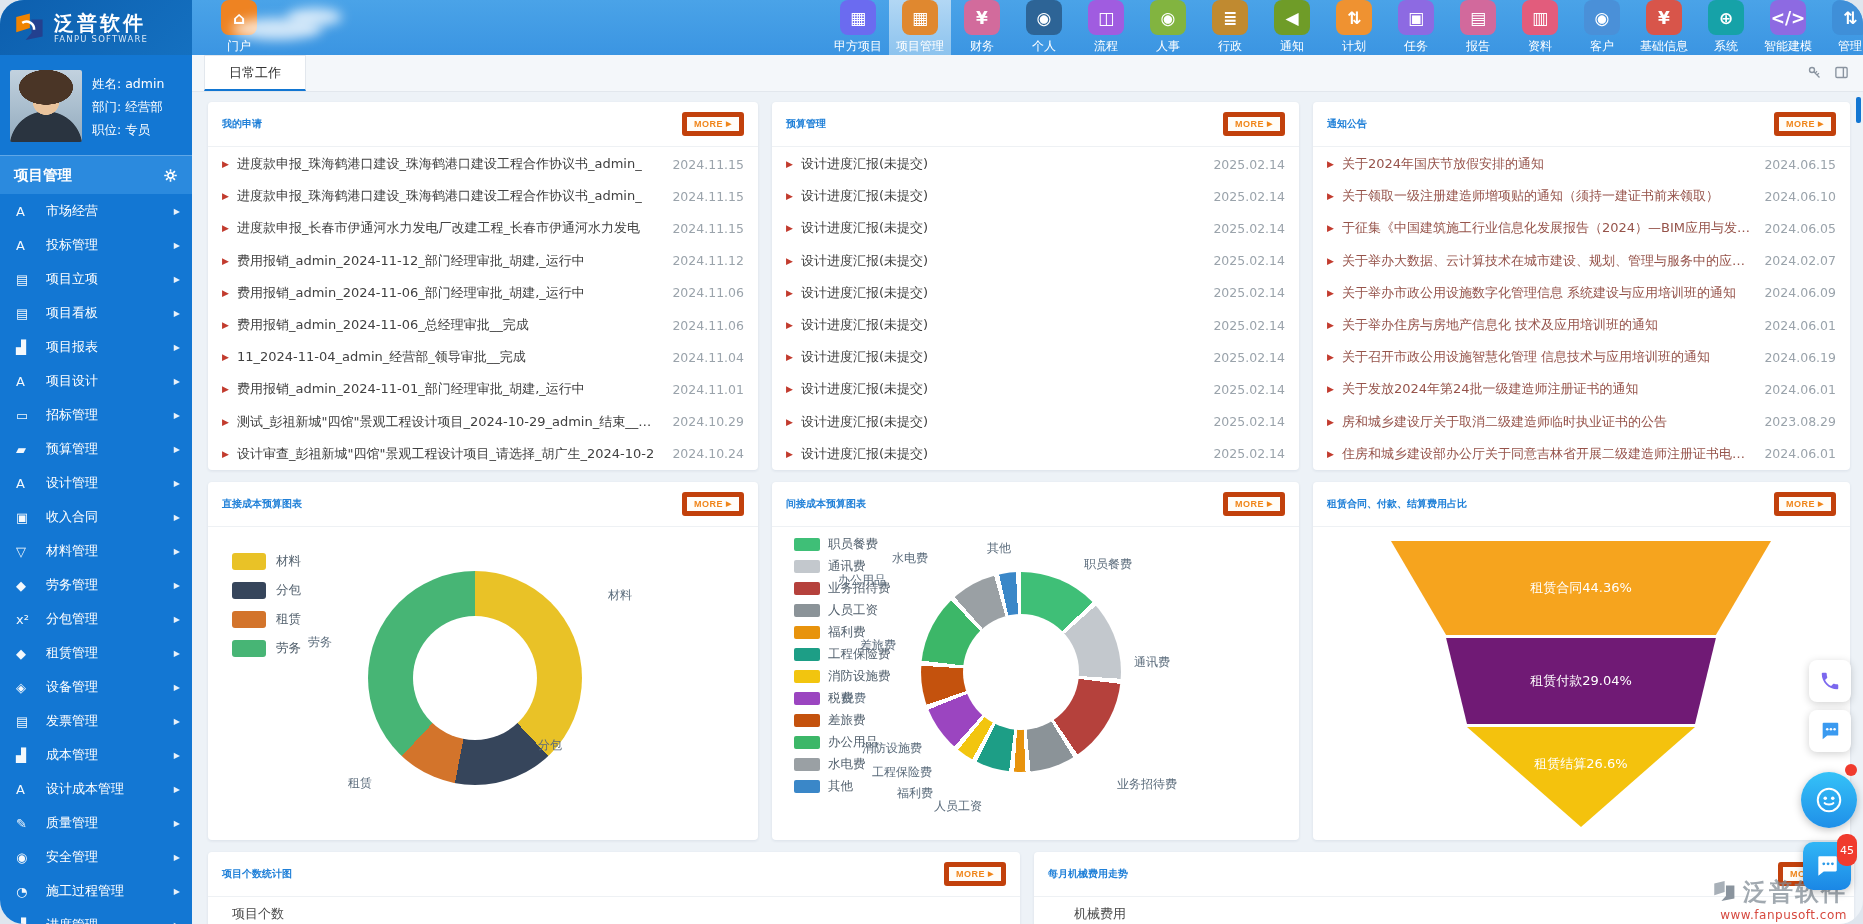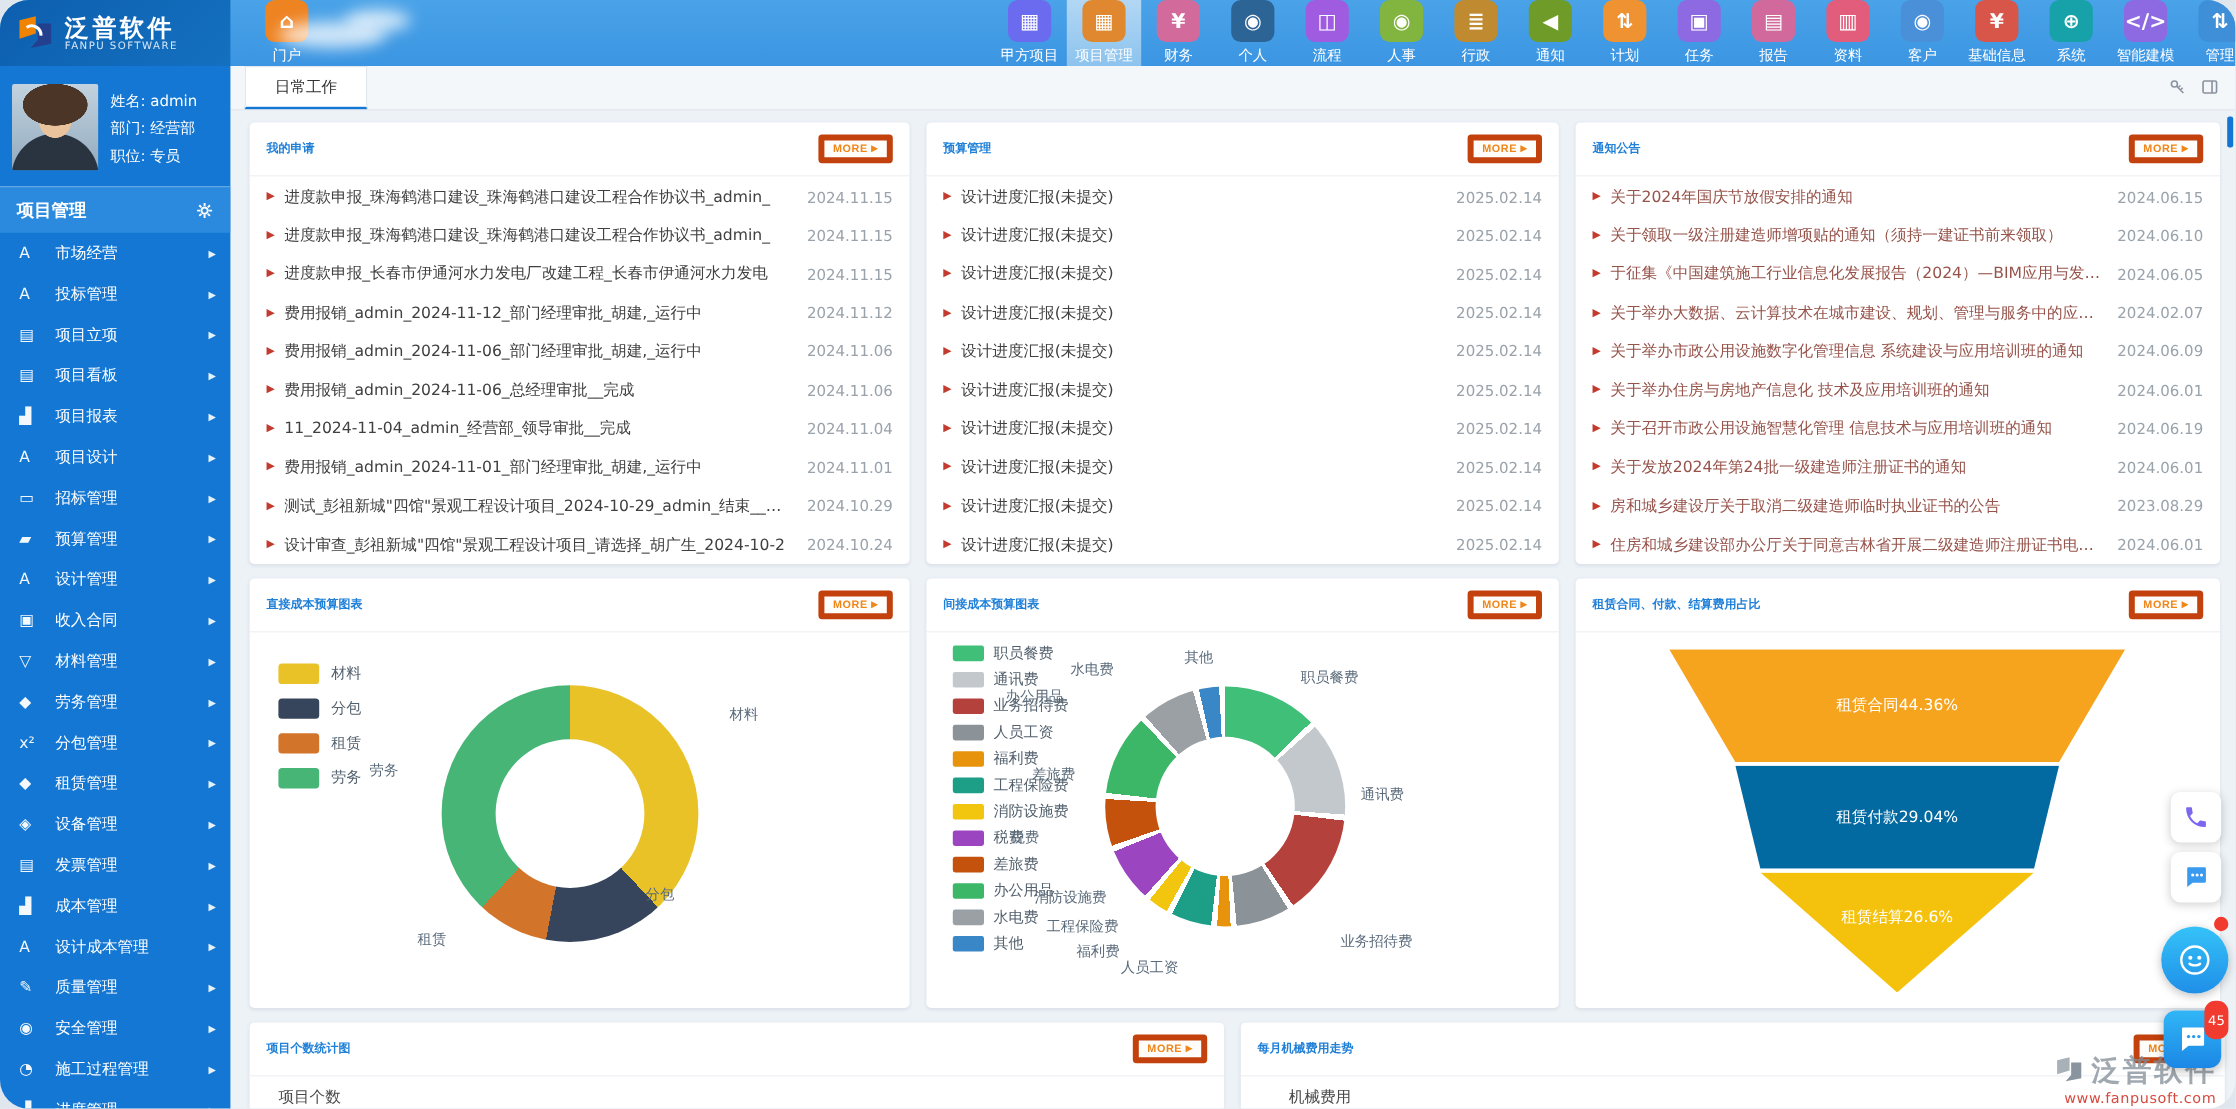--- a/index.html
+++ b/index.html
@@ -752,21 +752,21 @@
             <button class="more">
                 <span>MORE</span>
                 <span class="ar">▶</span>
               </button>
           </div>
           <div class="pbody">
             <div class="funnel">
               <div class="fband f0" style="background: rgb(246, 164, 30);">
                 <span>租赁合同44.36%</span>
               </div>
-              <div class="fband f1" style="background: #0369a1;">
+              <div class="fband f1" style="background: #701a75;">
                 <span>租赁付款29.04%</span>
               </div>
               <div class="fband f2" style="background: rgb(244, 194, 13);">
                 <span>租赁结算26.6%</span>
               </div>
             </div>
           </div>
         </section>
       </div>
 

